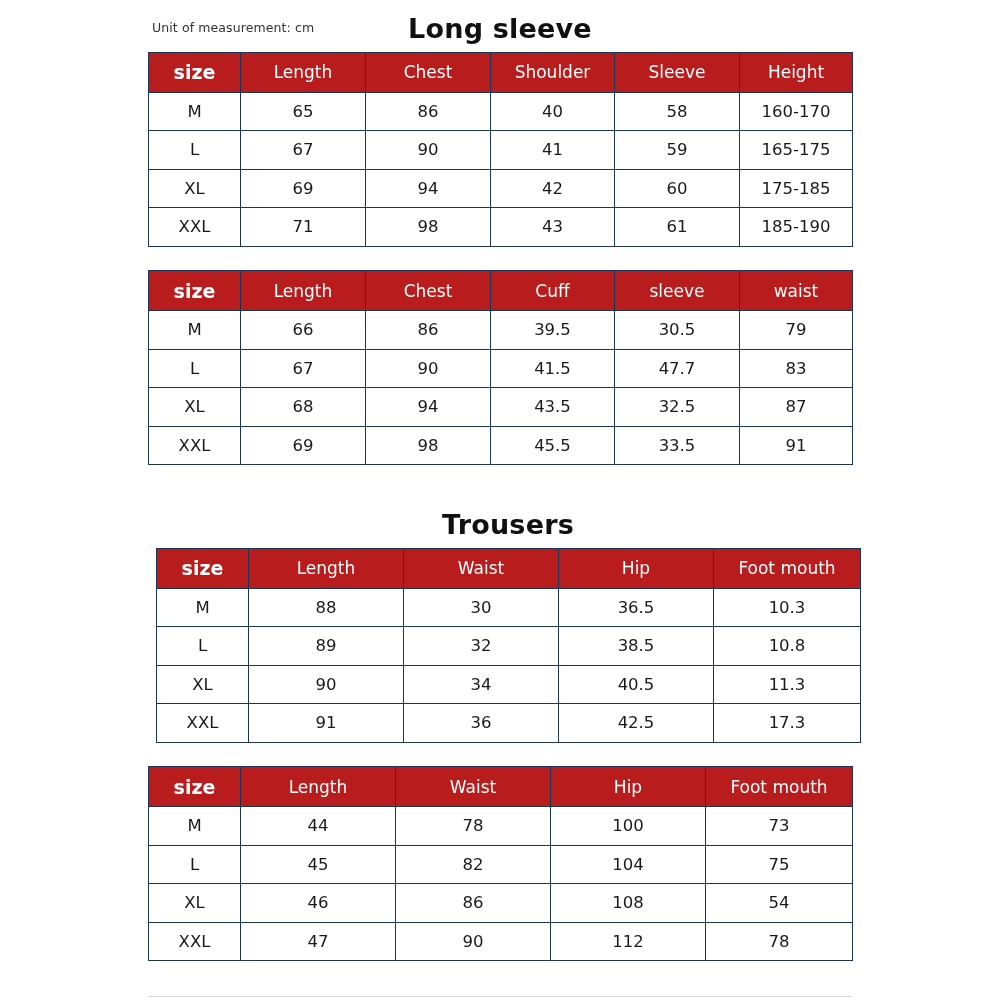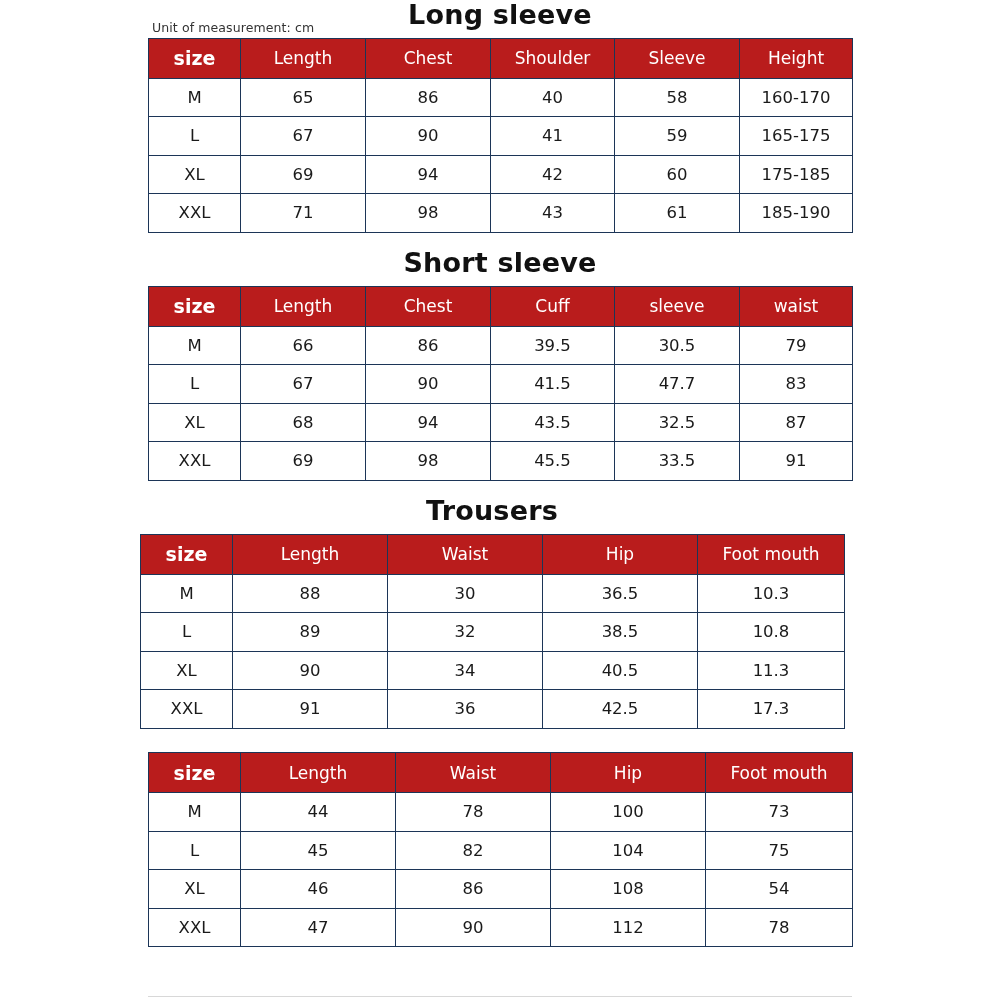--- a/index.html
+++ b/index.html
@@ -22,21 +22,21 @@
   .unit-note {
     position: absolute;
     left: 152px;
     top: 20px;
     font-size: 12.5px;
     color: #333;
     letter-spacing: 0.1px;
   }
   .section {
     width: 704px;
-    margin: 0 auto;
+    margin: 14px auto;
   }
   .section-title {
     text-align: center;
     font-size: 27px;
     font-weight: bold;
     color: #111;
     letter-spacing: 0.2px;
     line-height: 1.1;
   }
   table.size-table {
@@ -63,21 +63,21 @@
     height: 40px;
     border: 1px solid #1c3557;
   }
   table.size-table thead th.size-head {
     font-weight: bold;
     font-size: 19px;
   }
   
   #sec-0 { position: absolute; left: 148px; top: 0px; }
   #sec-1 { position: absolute; left: 148px; top: 248px; }
-  #sec-2 { position: absolute; left: 140px; top: 496px; }
+  #sec-2 { position: absolute; left: 156px; top: 496px; }
   #sec-3 { position: absolute; left: 148px; top: 744px; }
   .bottom-rule {
     position: absolute;
     left: 148px;
     top: 996px;
     width: 704px;
     height: 1px;
     background: #d8d8d8;
   }
 </style>
@@ -132,21 +132,20 @@
           <td>98</td>
           <td>43</td>
           <td>61</td>
           <td>185-190</td>
         </tr>
       </tbody>
     </table>
   </div>
 
   <div class="section" id="sec-1">
-    <div class="section-title">Short sleeve</div>
     <table class="size-table">
       <thead>
         <tr>
           <th class="size-head" style="width:92px">size</th>
           <th style="width:125px">Length</th>
           <th style="width:125px">Chest</th>
           <th style="width:124px">Cuff</th>
           <th style="width:125px">sleeve</th>
           <th style="width:113px">waist</th>
         </tr>

